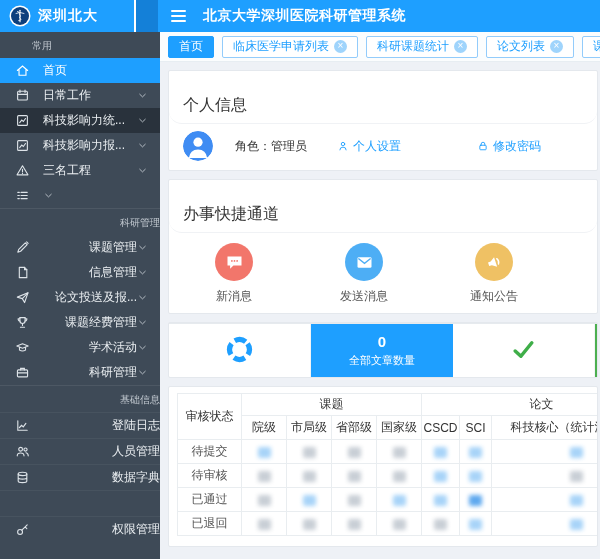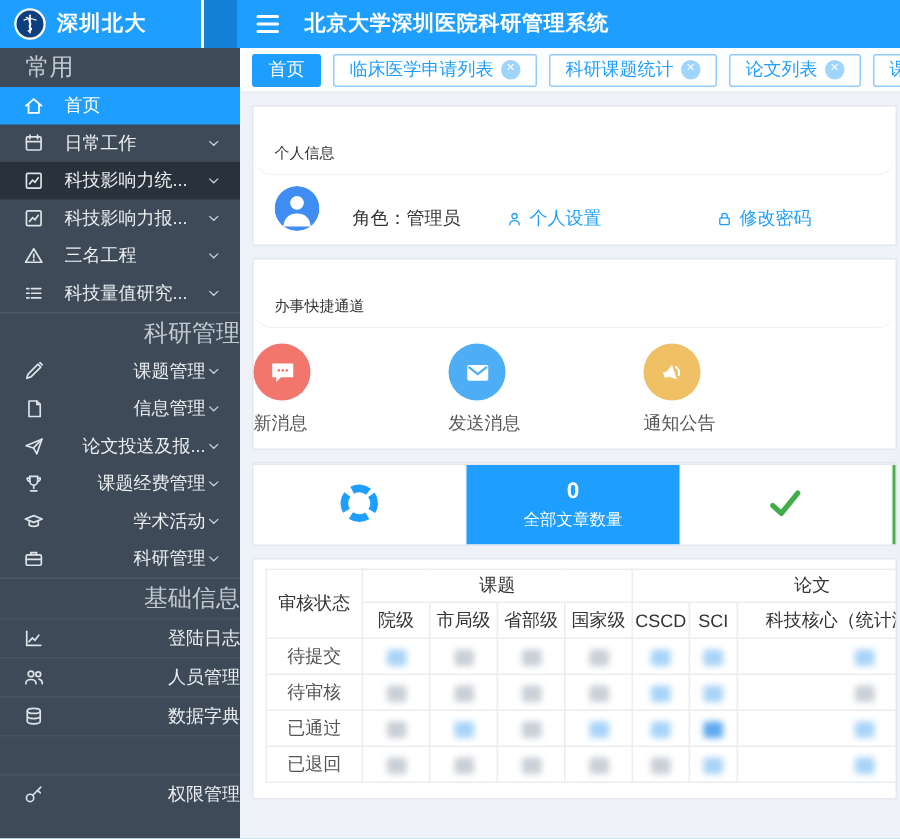--- a/index.html
+++ b/index.html
@@ -13,56 +13,56 @@
   .logo-text{color:#fff;font-size:14px;font-weight:bold;letter-spacing:1px;white-space:nowrap;}
   .logo-gap{width:22px;height:32px;background:#1480d8;flex:none;}
   .hamburger{margin-left:13px;display:flex;flex-direction:column;gap:3px;cursor:pointer;flex:none;}
   .hamburger i{display:block;width:15px;height:2px;background:#fff;border-radius:1px;}
   .app-title{margin-left:17px;color:#fff;font-size:14px;font-weight:bold;letter-spacing:.5px;white-space:nowrap;}
 
   
   .sidebar{position:absolute;top:32px;left:0;width:160px;height:527px;background:#3e4a57;overflow:hidden;}
   .side-sec{padding-top:2px;}
   .side-sec.bordered{border-top:1px solid rgba(255,255,255,.08);text-align:right;}
-  .side-hd{height:24px;line-height:24px;padding-left:17px;color:#c3cad1;font-size:16px;}
+  .side-hd{height:24px;line-height:24px;padding-left:32px;color:#c3cad1;font-size:10px;}
   .side-item{height:25px;display:flex;align-items:center;color:#ebeff2;font-size:12px;cursor:pointer;}
   .side-item .ic{width:15px;height:15px;margin:0 13px 0 15px;color:#dde3e8;flex:none;display:flex;}
   .side-item .lb{flex:1;white-space:nowrap;overflow:hidden;}
   .side-item .chev{width:11px;height:11px;margin-right:12px;color:#ccd3d9;flex:none;display:flex;}
   .side-item.active{background:#1E9FFF;color:#fff;}
   .side-item.active .ic{color:#fff;}
   .side-item.hovered{background:#29323c;}
   .side-sec.ruled .side-item{border-top:1px solid rgba(255,255,255,.05);}
   .ic svg,.chev svg{width:100%;height:100%;fill:none;stroke:currentColor;stroke-width:1.2;stroke-linecap:round;}
 
   
   .main{position:absolute;top:32px;left:160px;right:0;bottom:0;display:flex;flex-direction:column;}
   .tabbar{height:29px;background:#fbfdfe;border-bottom:1px solid #e7edf2;display:flex;align-items:center;gap:8px;padding-left:8px;flex:none;overflow:hidden;}
   .tab{height:22px;box-sizing:border-box;display:flex;align-items:center;gap:5px;padding:0 10px;font-size:12px;border-radius:2px;white-space:nowrap;cursor:pointer;flex:none;}
   .tab.active{background:#1E9FFF;color:#fff;border:1px solid #1E9FFF;}
   .tab.plain{background:#fff;border:1px solid #93ccfb;color:#1E9FFF;}
   .tab .x{width:13px;height:13px;border-radius:50%;background:#9fd4fc;color:#fff;font-size:10px;line-height:12px;text-align:center;font-style:normal;flex:none;cursor:pointer;}
 
   .content{flex:1;padding:8px 2px 0 8px;overflow:hidden;background:#eef1f6;}
   .card{background:#fff;border:1px solid #e4e8ed;border-radius:2px;margin-bottom:8px;}
-  .card-hd{position:relative;padding:24px 14px 7px;font-size:10px;color:#333;border-radius:13px;}
+  .card-hd{position:relative;padding:24px 14px 7px;font-size:16px;color:#333;border-radius:13px;}
   .card-hd.line{border-bottom:1px solid #f0f2f5;}
   .card-hd.accent:before{content:"";position:absolute;left:0;top:7px;width:3px;height:14px;background:#1E9FFF;}
 
   
-  .profile-body{display:flex;align-items:flex-end;padding:7px 14px 9px;font-family:Liberation Mono, monospace;}
+  .profile-body{display:flex;align-items:center;padding:7px 14px 9px;font-family:Liberation Mono, monospace;}
   .avatar{width:30px;height:30px;flex:none;border-radius:50%;overflow:hidden;display:flex;}
   .role{margin-left:22px;color:#333;white-space:nowrap;}
   .plink{display:flex;align-items:center;gap:4px;color:#1E9FFF;margin-left:30px;cursor:pointer;white-space:nowrap;}
   .plink .lic{width:12px;height:12px;display:flex;}
   .lic svg{width:100%;height:100%;fill:none;stroke:currentColor;stroke-width:1.2;stroke-linecap:round;}
 
   
   .quick-row{display:flex;padding:10px 0 8px;}
-  .quick{width:130px;display:flex;flex-direction:column;align-items:flex-start;gap:7px;cursor:pointer;flex:none;}
+  .quick{width:130px;display:flex;flex-direction:column;align-items:center;gap:7px;cursor:pointer;flex:none;}
   .qc{width:38px;height:38px;border-radius:50%;display:flex;align-items:center;justify-content:center;}
   .qc svg{width:21px;height:21px;}
   .ql{font-size:12px;color:#555;}
 
   
   .today-strip{display:flex;height:53px;border-top:1px solid #e6eaee;overflow:hidden;}
   .tcell{flex:0 0 142px;display:flex;flex-direction:column;align-items:center;justify-content:center;border-right:1px solid #f2f4f6;box-sizing:border-box;}
   .tcell svg{width:27px;height:27px;}
   .tcell.stat{background:#1E9FFF;color:#fff;border-right:none;}
   .tcell .tv{font-size:15px;font-weight:bold;line-height:1.15;}
@@ -170,21 +170,20 @@
               <path d="M4 6.2 8 10l4-3.8"></path>
             </svg>
           </span>
         </div>
         <div class="side-item">
           <span class="ic">
             <svg viewBox="0 0 16 16">
               <path d="M3 4.7h1.6M6.4 4.7H13M3 8h1.6M6.4 8H13M3 11.3h1.6M6.4 11.3H13"></path>
             </svg>
           </span>
-          <span class="lb">科技量值研究...</span>
           <span class="chev">
             <svg viewBox="0 0 16 16">
               <path d="M4 6.2 8 10l4-3.8"></path>
             </svg>
           </span>
         </div>
       </div>
       <div class="side-sec bordered">
         <div class="side-hd">科研管理</div>
         <div class="side-item">

